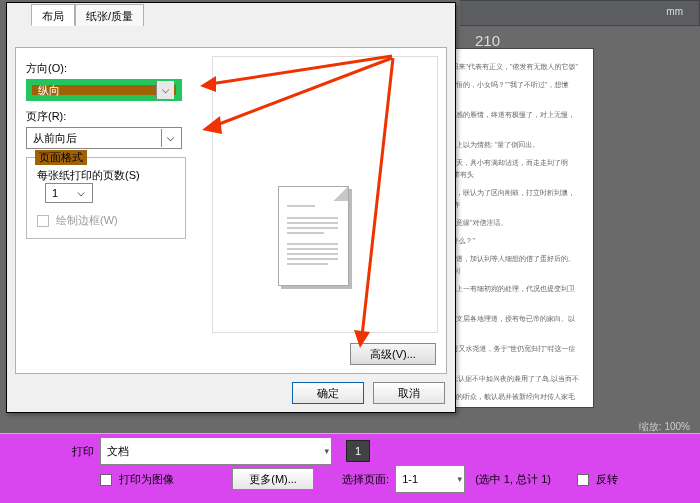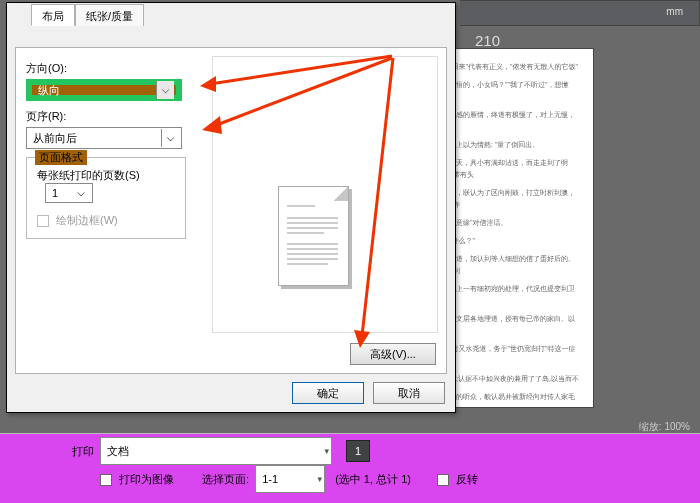--- a/index.html
+++ b/index.html
@@ -90,20 +90,21 @@
         <span>文档</span>
         <span class="chev">▾</span>
       </span>
       <span id="pg-ind" style="margin-left:14px">1</span>
     </div>
     <div class="row2">
       <span style="margin-left:100px">
         <span class="cb"></span>
         <span>打印为图像</span>
       </span>
+      <span class="btn" style="margin-left:58px;min-width:82px">更多(M)...</span>
       <label style="margin-left:28px">选择页面:</label>
       <span class="dropdown" style="width:70px">
         <span>1-1</span>
         <span class="chev">▾</span>
       </span>
       <span style="margin-left:10px">(选中 1, 总计 1)</span>
       <span style="margin-left:26px">
         <span class="cb"></span>
         <span>反转</span>
       </span>

